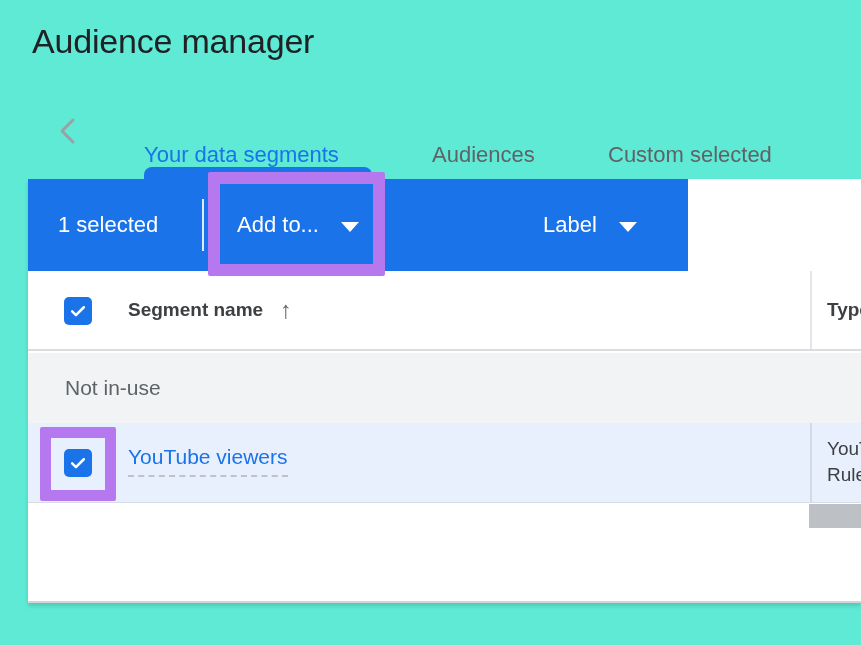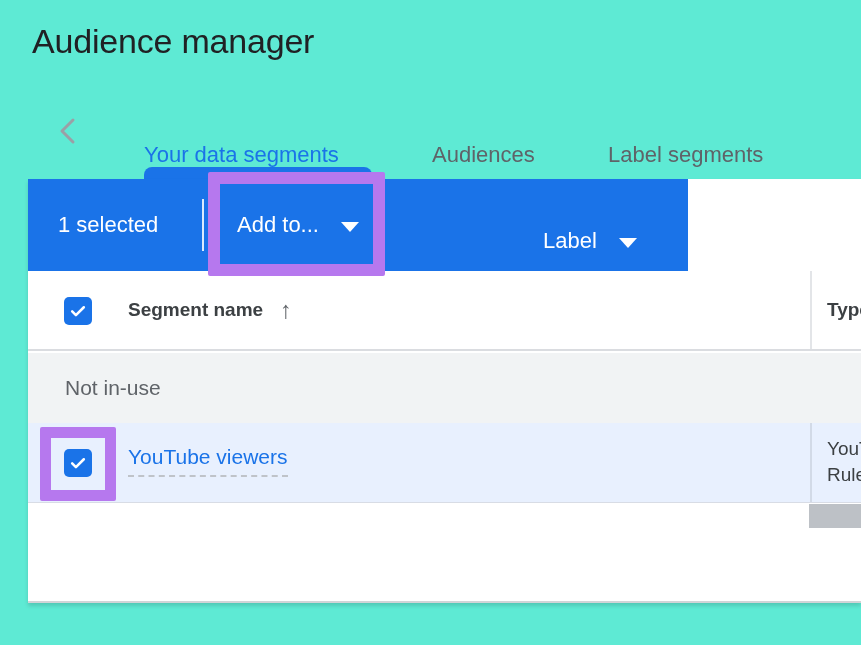--- a/index.html
+++ b/index.html
@@ -28,21 +28,21 @@
     background:#ffffff; border-bottom:2px solid #d2d4d7;
     box-shadow:0 3px 4px rgba(0,0,0,0.14);
   }
   
   .action-bar { position:absolute; left:0; top:0; width:660px; height:92px; background:#1a73e8; }
   .sel-count { position:absolute; left:30px; top:0; height:92px; display:flex; align-items:center; font-size:22px; color:#fff; }
   .bar-divider { position:absolute; left:174px; top:20px; width:2px; height:52px; background:rgba(255,255,255,0.85); }
   .bar-btn { position:absolute; top:0; height:92px; display:flex; align-items:center; gap:22px; color:#fff; font-size:22px; font-weight:500; cursor:pointer; white-space:nowrap; }
   .bar-btn.addto { left:182px; width:176px; justify-content:center; }
   .bar-btn.edit  { left:392px; }
-  .bar-btn.labelbtn { left:515px;margin-top:16px; }
+  .bar-btn.labelbtn { left:515px; }
   .caret { width:0; height:0; border-left:9px solid transparent; border-right:9px solid transparent; border-top:10px solid #ffffff; margin-top:3px; }
   
   .thead { position:absolute; left:0; top:92px; width:833px; height:80px; background:#fff; border-bottom:2px solid #dadce0; }
   .checkbox {
     position:absolute; left:36px; top:26px; width:28px; height:28px;
     background:#1a73e8; border-radius:5px; cursor:pointer;
     display:flex; align-items:center; justify-content:center;
   }
   .checkbox svg { width:20px; height:20px; }
   .col-name { position:absolute; left:100px; top:0; height:78px; display:flex; align-items:center; font-size:19px; font-weight:700; color:#3c4043; cursor:pointer; }
@@ -74,21 +74,21 @@
 
   <div class="page-title">Audience manager</div>
 
   <span class="back-chevron">
     <svg viewBox="0 0 26 30">
         <polyline points="17,4 6,15 17,26" fill="none" stroke="#9aa0a6" stroke-width="3" stroke-linecap="round" stroke-linejoin="round"></polyline>
       </svg>
   </span>
   <div class="tab active" style="left:144px">Your data segments</div>
   <div class="tab" style="left:432px">Audiences</div>
-  <div class="tab" style="left:608px">Label segments</div>
+  <div class="tab" style="left:608px">Custom selected</div>
   <div class="tab-underline"></div>
 
   <div class="card">
 
     <div class="action-bar">
       <div class="sel-count">1 selected</div>
       <div class="bar-divider"></div>
       <div class="bar-btn addto">
         <span>Add to...</span>
         <span class="caret"></span>

